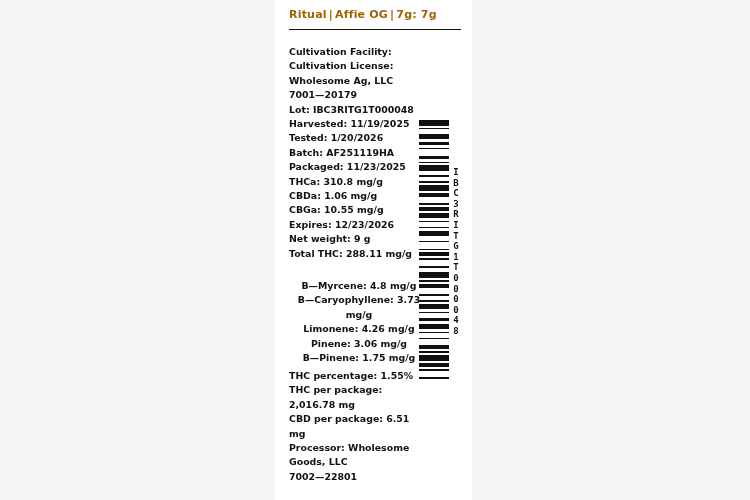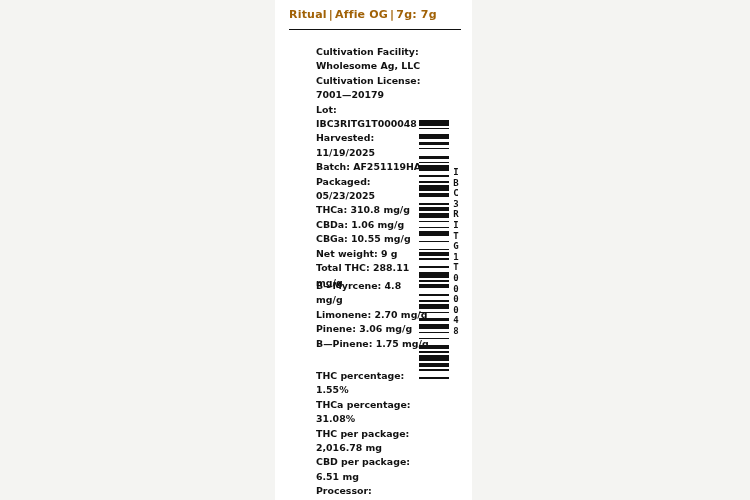--- a/index.html
+++ b/index.html
@@ -47,25 +47,24 @@
   .block {
     position: absolute;
     left: 14px;
     width: 140px;
     font-size: 9.4px;
     font-weight: bold;
     color: #111;
     line-height: 14.4px;
   }
   #block-facility { top: 45px; }
-  #block-terps { top: 279px; }
+  #block-terps { top: 279px; text-align: center; }
   #block-percent { top: 369px; }
   .block .line {
     white-space: normal;
-    margin-left: 27px;
   }
   #barcode {
     position: absolute;
     left: 144px;
     top: 120px;
     width: 30px;
     height: 263px;
   }
   #barcode .bars {
     position: absolute;
@@ -105,44 +104,46 @@
 <div id="label">
 
   <div class="header">
     <span>Ritual</span><span class="sep">|</span><span>Affie OG</span><span class="sep">|</span><span>7g: 7g</span>
   </div>
 
   <div class="rule"></div>
 
   <div class="block" id="block-facility">
       <div class="line">Cultivation Facility:</div>
+      <div class="line">Cultivation License:</div>
       <div class="line">Wholesome Ag, LLC</div>
-      <div class="line">Cultivation License:</div>
       <div class="line">7001—20179</div>
       <div class="line">Lot: IBC3RITG1T000048</div>
       <div class="line">Harvested: 11/19/2025</div>
+      <div class="line">Tested: 1/20/2026</div>
       <div class="line">Batch: AF251119HA</div>
-      <div class="line">Packaged: 05/23/2025</div>
+      <div class="line">Packaged: 11/23/2025</div>
       <div class="line">THCa: 310.8 mg/g</div>
       <div class="line">CBDa: 1.06 mg/g</div>
       <div class="line">CBGa: 10.55 mg/g</div>
+      <div class="line">Expires: 12/23/2026</div>
       <div class="line">Net weight: 9 g</div>
       <div class="line">Total THC: 288.11 mg/g</div>
     </div>
 
   <div class="block" id="block-terps">
       <div class="line">B—Myrcene: 4.8 mg/g</div>
-      <div class="line">Limonene: 2.70 mg/g</div>
+      <div class="line">B—Caryophyllene: 3.73 mg/g</div>
+      <div class="line">Limonene: 4.26 mg/g</div>
       <div class="line">Pinene: 3.06 mg/g</div>
       <div class="line">B—Pinene: 1.75 mg/g</div>
     </div>
 
   <div class="block" id="block-percent">
       <div class="line">THC percentage: 1.55%</div>
-      <div class="line">THCa percentage: 31.08%</div>
       <div class="line">THC per package: 2,016.78 mg</div>
       <div class="line">CBD per package: 6.51 mg</div>
       <div class="line">Processor: Wholesome Goods, LLC</div>
       <div class="line">7002—22801</div>
     </div>
 
   <div id="barcode">
     <div class="bars">
         <i style="top: 0px; height: 5.53px;"></i>
         <i style="top: 7.91px; height: 1.58px;"></i>

